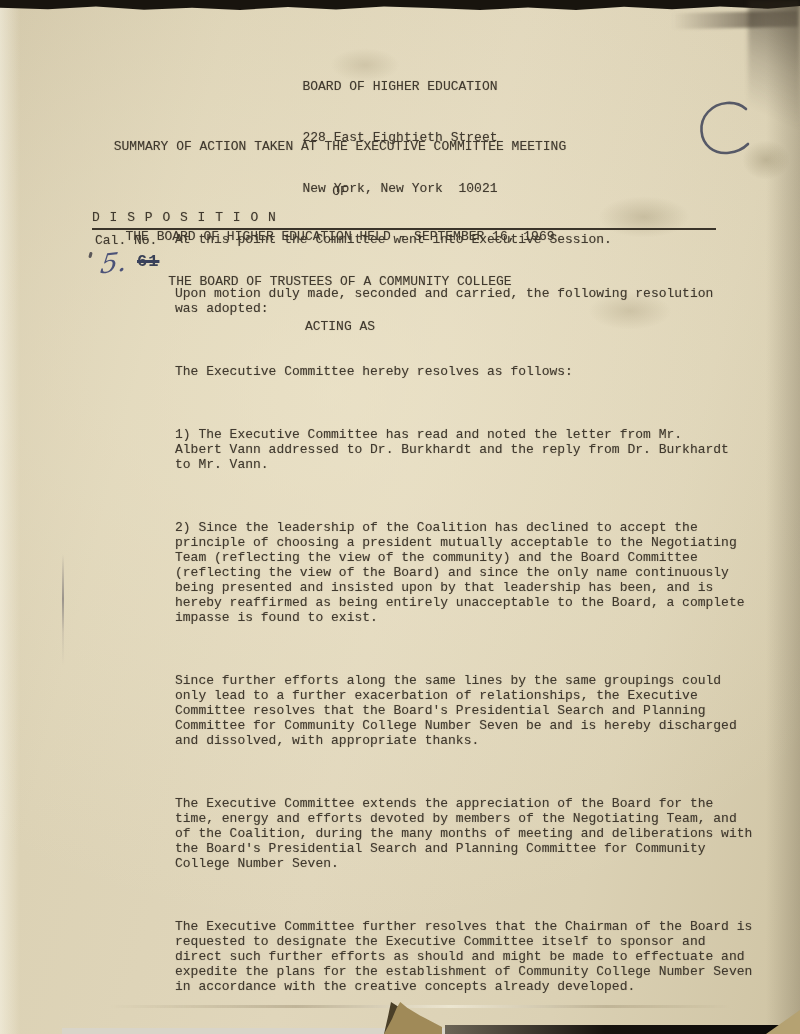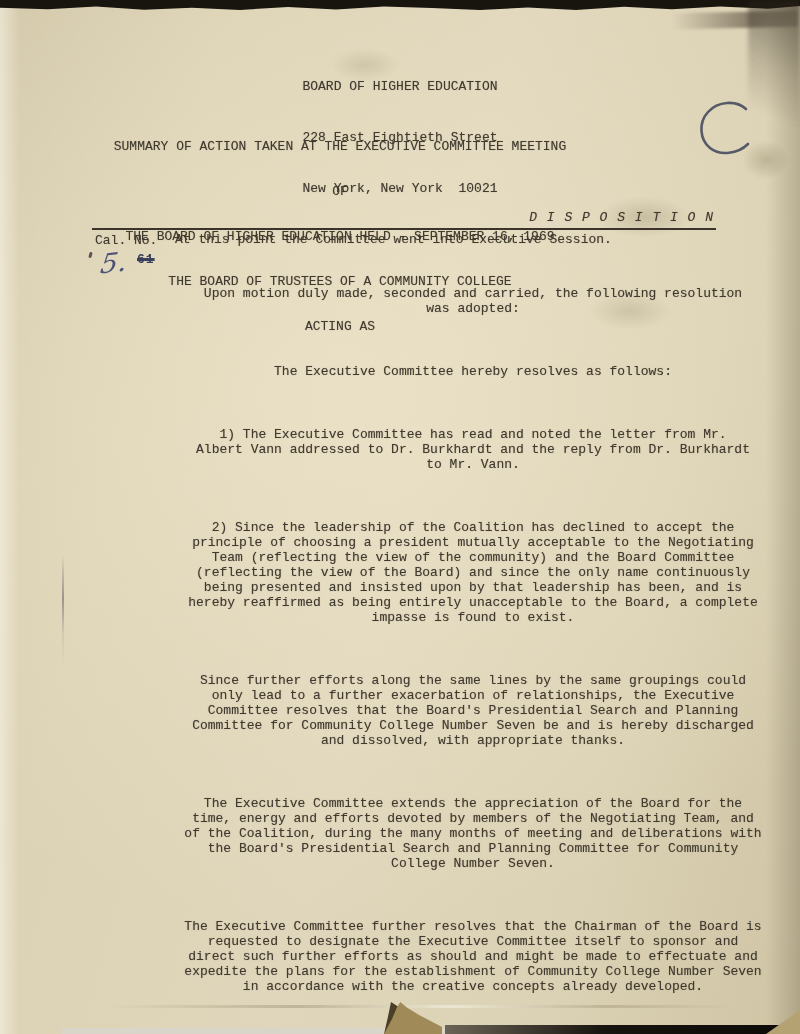--- a/index.html
+++ b/index.html
@@ -44,34 +44,34 @@
   .stain{position:absolute;border-radius:50%;}
   .pen-scratch{position:absolute;left:62px;top:554px;width:2px;height:112px;
     background:linear-gradient(rgba(70,66,82,0),rgba(70,66,82,0.45) 40%,rgba(70,66,82,0.1) 70%,rgba(70,66,82,0));}
   .dot-mark{position:absolute;left:89px;top:252px;width:3px;height:6px;background:rgba(45,44,56,0.75);
     border-radius:2px;transform:rotate(14deg);}
   
   .tw{color:#413a2f;font-size:13px;text-shadow:0 0 1px rgba(62,54,40,0.4);white-space:pre-wrap;}
   .letterhead{position:absolute;top:44px;left:0;width:800px;text-align:center;line-height:17px;}
   .title-block{position:absolute;top:109px;left:0;width:680px;text-align:center;line-height:15px;}
   .cal-label{position:absolute;top:210px;left:95px;margin-top:23px;}
-  .disposition-label{position:absolute;top:210px;left:92px;width:622px;text-align:right;letter-spacing:1px;font-style:italic;}
+  .disposition-label{position:absolute;top:210px;left:92px;width:622px;text-align:left;letter-spacing:1px;}
   .cal-rule{position:absolute;top:228px;left:92px;width:624px;height:0;border-top:2px solid #3a342a;}
   .session-note{position:absolute;top:232px;left:175px;}
   
   .hand-cal{position:absolute;top:247px;left:101px;
     font-family:"DejaVu Serif",serif;font-style:italic;font-size:27px;color:#4b5278;
     transform:skewX(-14deg) rotate(-7deg);text-shadow:none;}
-  .struck-cal{position:absolute;top:252px;left:137px;font-size:13px;color:#3a4156;
+  .struck-cal{position:absolute;top:252px;left:137px;font-size:17px;color:#3a4156;
     text-decoration:line-through;text-decoration-thickness:2.5px;text-decoration-color:#39415c;
     letter-spacing:1px;font-weight:bold;}
   .c-mark{position:absolute;top:98px;left:694px;}
   
   .body-column{position:absolute;top:256px;left:175px;width:596px;line-height:15px;}
-  .para{margin:0 0 18px 0;white-space:pre-wrap;text-align:center;}
+  .para{margin:0 0 18px 0;white-space:pre-wrap;}
 </style>
 </head>
 <body>
 
 <div class="paper">
   <div class="left-light"></div>
   <div class="right-shade"></div>
 
   <div class="stain" style="left:598px;top:196px;width:92px;height:42px;background:radial-gradient(ellipse at center,rgba(108,94,58,0.22),rgba(108,94,58,0) 70%);"></div>
   <div class="stain" style="left:588px;top:292px;width:84px;height:38px;background:radial-gradient(ellipse at center,rgba(108,94,58,0.18),rgba(108,94,58,0) 70%);"></div>

